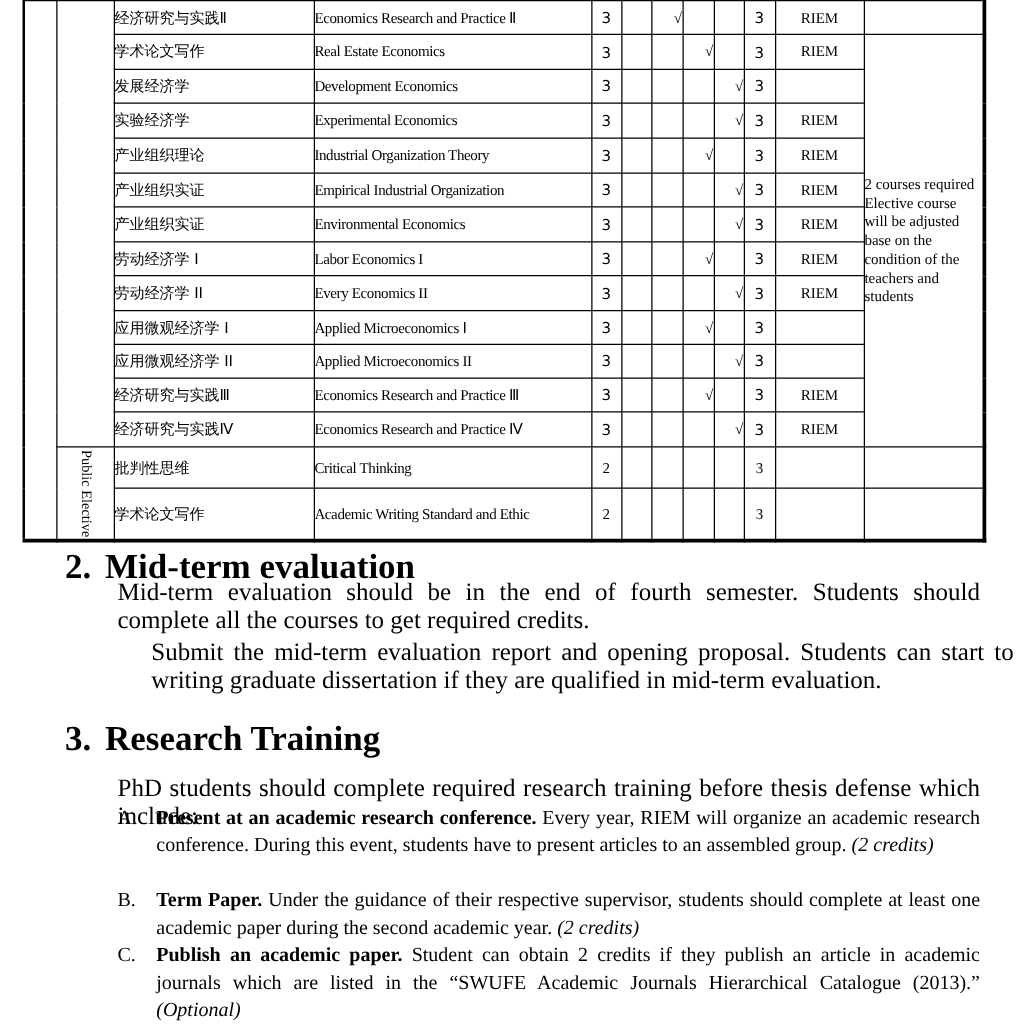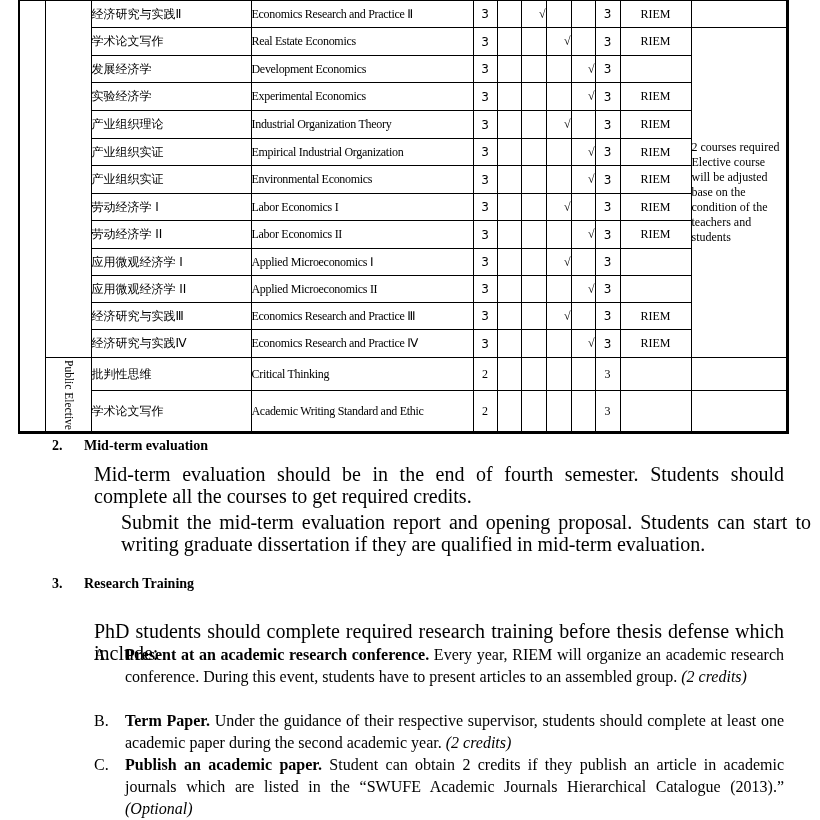--- a/index.html
+++ b/index.html
@@ -9,21 +9,21 @@
   table.courses { border-left:2px solid #000; border-right:3px solid #000; border-bottom:3px solid #000; }
   td.cn { font-family:"DejaVu Sans", sans-serif; font-size:12px; padding-left:9px; white-space:nowrap; }
   td.en { font-size:12px; padding-left:9px; white-space:nowrap; letter-spacing:-0.3px; }
   td.num { text-align:center; font-family:"DejaVu Sans", sans-serif; font-size:11px; }
   td.num2 { text-align:center; font-size:12px; }
   td.chk { text-align:right; font-size:11px; padding-right:3px; }
   td.unit { text-align:center; vertical-align:top; padding-top:1px; font-size:12px;margin-left:12px; }
   td.unit.mid { vertical-align:middle; }
   td.note { vertical-align:top; font-size:11.5px; line-height:15px; padding:88px 2px 0 8px; }
   .vert { writing-mode:vertical-rl; font-size:11.5px; line-height:13px; text-align:center; margin:0 auto; }
-  h2.sec { position:absolute; left:52px; margin:0; font-size:14px; font-weight:bold; letter-spacing:0px;font-family:Liberation Serif, serif; }
+  h2.sec { position:absolute; left:52px; margin:0; font-size:28px; font-weight:bold; letter-spacing:0px;font-family:Liberation Serif, serif; }
   h2.sec .n { display:inline-block; width:32px; }
   p.body { position:absolute; left:94px; width:690px; margin:0; font-size:20px; line-height:22px; text-align:justify; }
   .item { position:absolute; left:94px; width:690px; font-size:16px; line-height:22px; }
   .item .lbl { position:absolute; left:0; top:0; width:30px; }
   .item .txt { margin-left:31px; text-align:justify; }
   b { font-weight:bold; }
   i { font-style:italic; }
 </style>
 </head>
 <body>
@@ -134,21 +134,21 @@
         <td class="num">3</td>
         <td class="chk"></td>
         <td class="chk"></td>
         <td class="chk">√</td>
         <td class="chk"></td>
         <td class="num">3</td>
         <td class="unit">RIEM</td>
       </tr>
       <tr style="height: 28px;">
         <td class="cn">劳动经济学 II</td>
-        <td class="en">Labor Economics II</td>
+        <td class="en">Every Economics II</td>
         <td class="num">3</td>
         <td class="chk"></td>
         <td class="chk"></td>
         <td class="chk"></td>
         <td class="chk">√</td>
         <td class="num">3</td>
         <td class="unit">RIEM</td>
       </tr>
       <tr style="height: 27px;">
         <td class="cn">应用微观经济学 I</td>

